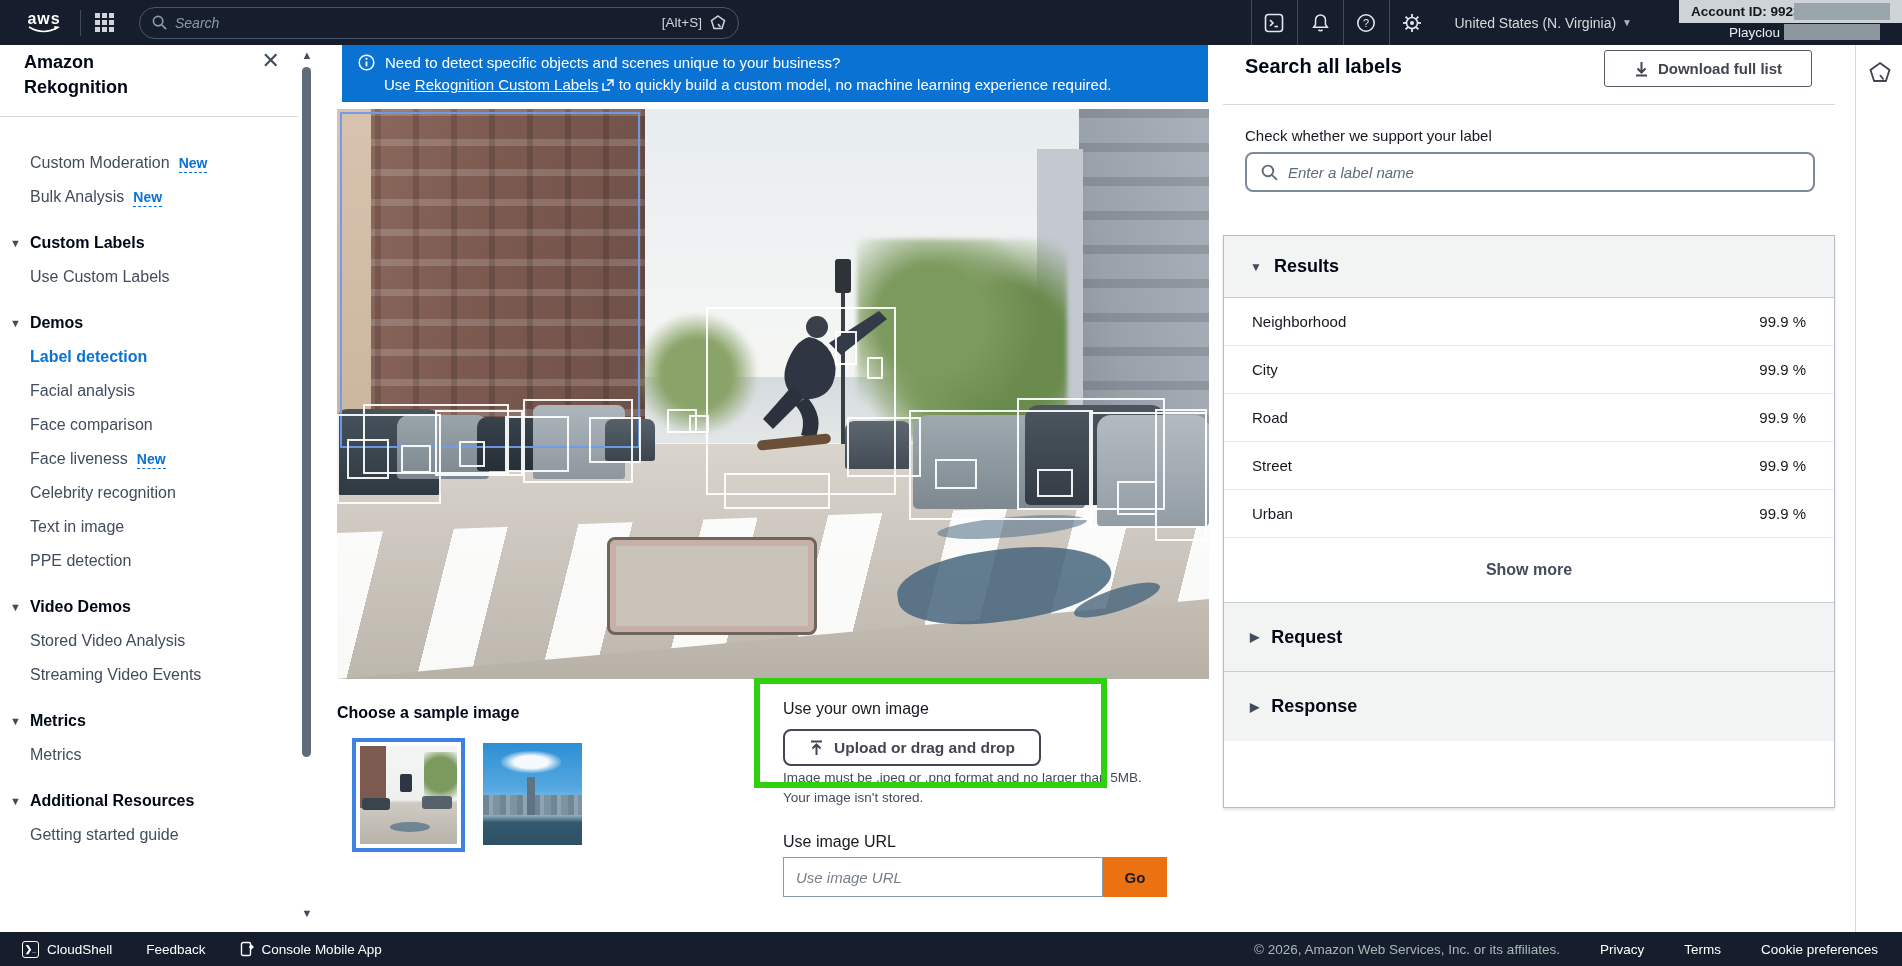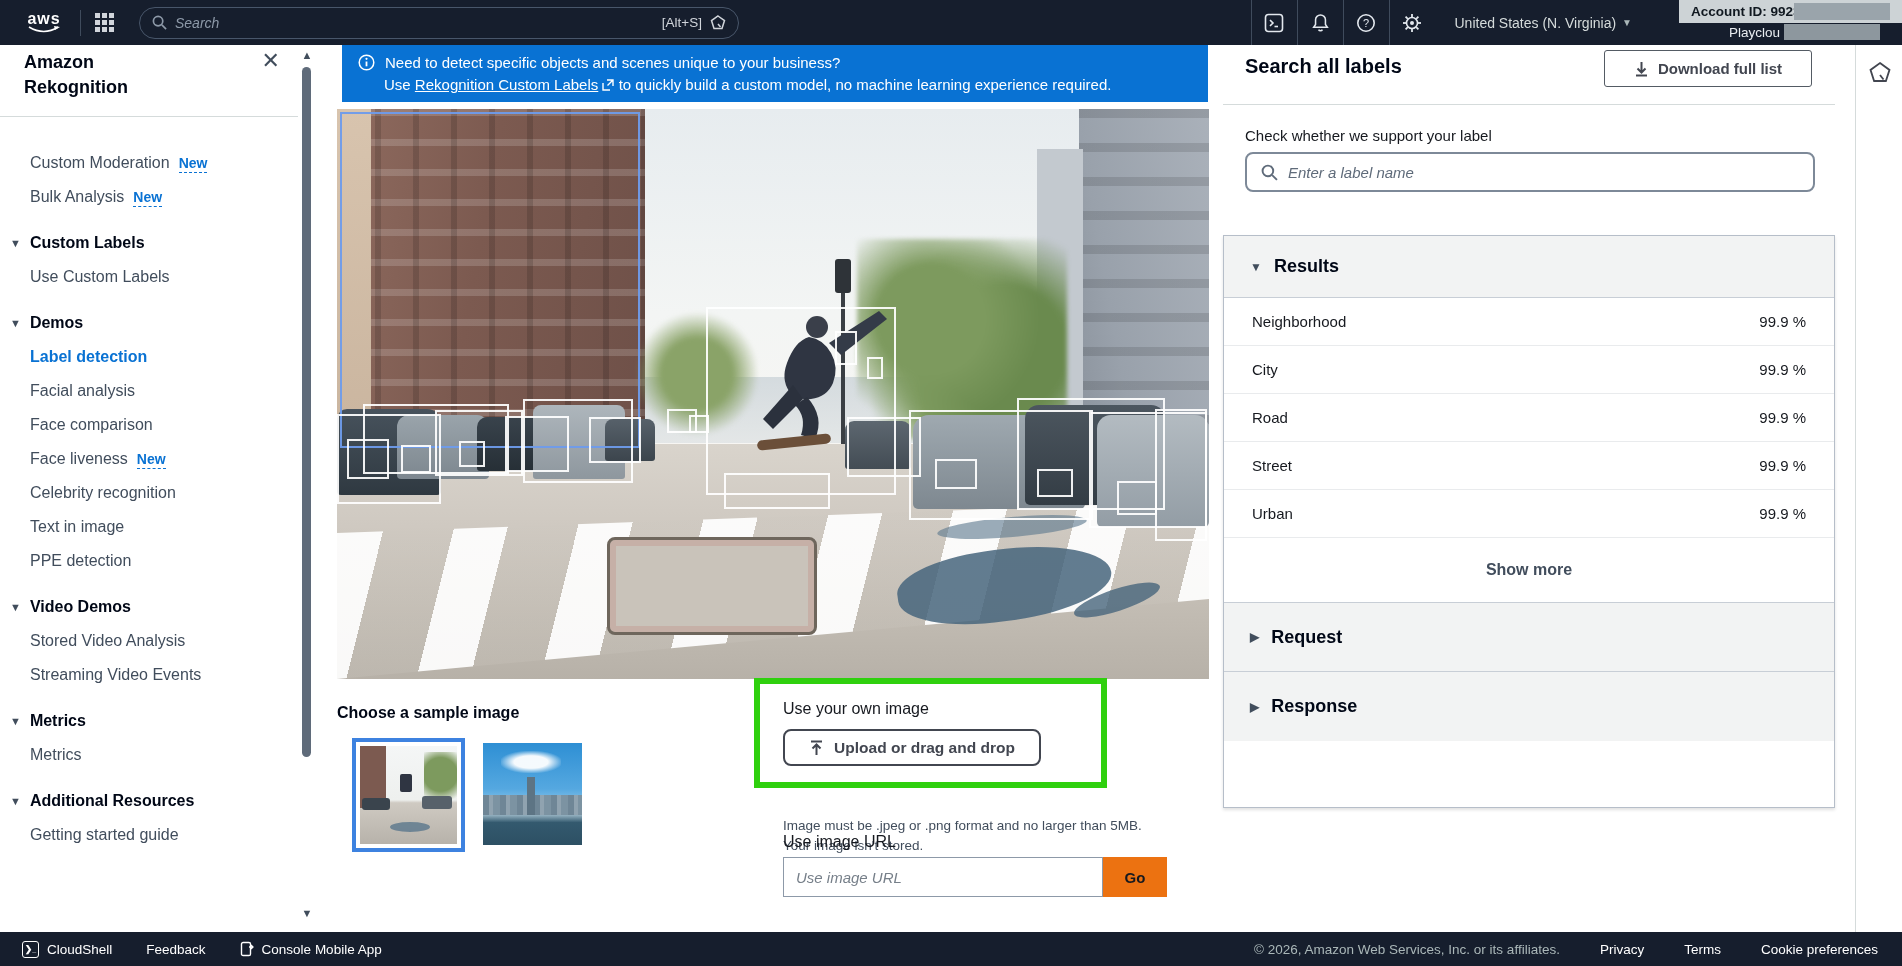--- a/index.html
+++ b/index.html
@@ -75,21 +75,21 @@
   .mini-street { width:100%; height:100%; position:relative; overflow:hidden; background:linear-gradient(180deg,#f4f6f6 0%,#eef0ee 55%,#cfcac2 58%,#b7b2aa 100%); }
   .mini-sky2 { width:100%; height:100%; position:relative; background:linear-gradient(180deg,#2e8fd4 0%,#55a8e0 45%,#a8d4ef 68%,#9db9c8 70%,#33596e 78%,#2d5064 100%); }
 
   
   .green-box { position:absolute; left:754px; top:678px; width:353px; height:110px;
     border:6px solid #2fd00e; z-index:8; pointer-events:none; }
   .own-h { position:absolute; left:783px; top:700px; font-size:16px; color:#16191f; }
   .upload-btn { position:absolute; left:783px; top:729px; width:258px; height:37px; background:#fff;
     border:2px solid #424650; border-radius:8px; display:flex; align-items:center; justify-content:center;
     gap:10px; font-size:15.5px; font-weight:bold; color:#424650; cursor:pointer; z-index:9; }
-  .note { position:absolute; left:783px; font-size:13.5px; color:#414d5c;margin-top:48px; }
+  .note { position:absolute; left:783px; font-size:13.5px; color:#414d5c; }
   .url-h { position:absolute; left:783px; top:833px; font-size:16px; color:#16191f; }
   .url-input { position:absolute; left:783px; top:857px; width:320px; height:40px; border:1px solid #8d99a8;
     background:#fff; display:flex; align-items:center; padding:0 12px; font-size:15px; font-style:italic; color:#767f89; cursor:text; }
   .go-btn { position:absolute; left:1103px; top:857px; width:64px; height:40px; background:#ec7211;
     display:flex; align-items:center; justify-content:center; font-weight:bold; font-size:15px; color:#16191f; cursor:pointer; }
 
   
   .labels-title { position:absolute; left:1245px; top:55px; font-size:20px; font-weight:bold; color:#000716; }
   .dl-btn { position:absolute; left:1604px; top:50px; width:208px; height:37px; background:#fff;
     border:1px solid #545b64; border-radius:3px; display:flex; align-items:center; justify-content:center;

